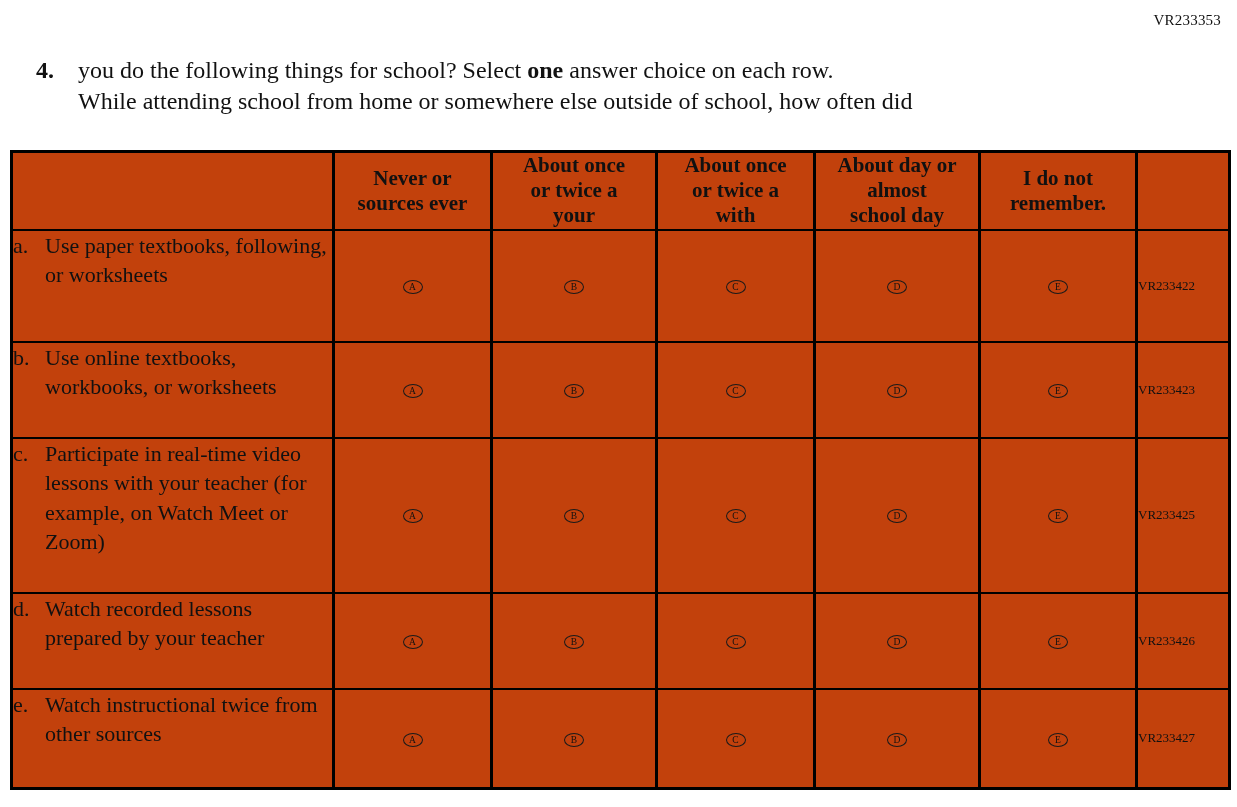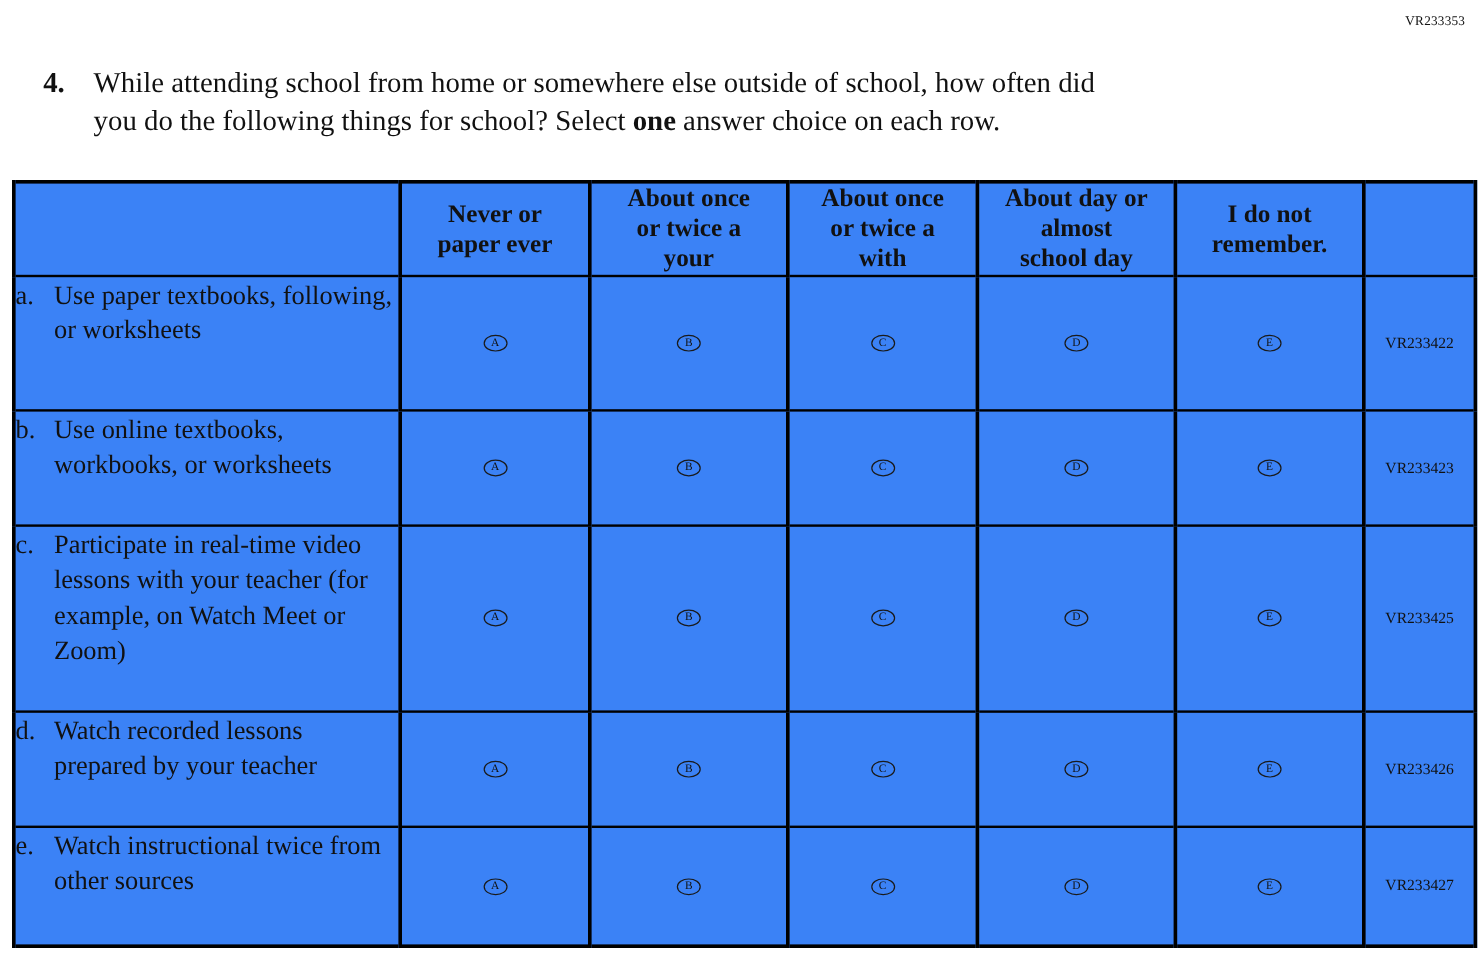--- a/index.html
+++ b/index.html
@@ -11,21 +11,21 @@
     height: 807px;
     font-family: "Liberation Serif", serif;
     color: #111111;
     position: relative;
     overflow: hidden;
   }
   .page-code-top {
     position: absolute;
     top: 12px;
     right: 16px;
-    font-size: 11px;
+    font-size: 15px;
     letter-spacing: 0.2px;
   }
   .question {
     position: absolute;
     top: 55px;
     left: 36px;
     display: flex;
     font-size: 24px;
     line-height: 31px;
   }
@@ -33,21 +33,21 @@
     font-weight: bold;
     flex: 0 0 42px;
   }
   .qtext b { font-weight: bold; }
   table.grid {
     position: absolute;
     top: 150px;
     left: 10px;
     border-collapse: collapse;
     table-layout: fixed;
-    background: #3b82f6;
+    background: #c2410c;
   }
   table.grid th, table.grid td {
     border: 2px solid #000000;
     border-left-width: 3px;
     border-right-width: 3px;
     padding: 0;
   }
   table.grid { border: 3px solid #000000; }
   thead th { border-bottom: 6px double #000000; }
   th.hdr {
@@ -77,61 +77,61 @@
     height: 14px;
     border: 1.3px solid #1a1a1a;
     border-radius: 50%;
     font-size: 9.5px;
     line-height: 13px;
     text-align: center;
     vertical-align: middle;
     cursor: pointer;
   }
   td.code-cell {
-    text-align: center;
+    text-align: left;
     vertical-align: middle;
     font-size: 13px;
     padding: 0 2px;
   }
   tr.r-hdr { height: 78px; }
   tr.r-a { height: 112px; }
   tr.r-b { height: 96px; }
   tr.r-c { height: 155px; }
   tr.r-d { height: 96px; }
   tr.r-e { height: 100px; }
 </style>
 </head>
 <body>
 
 <div class="page-code-top">VR233353</div>
 
 <div class="question">
   <div class="qnum">4.</div>
   <div class="qtext">
+    <div><span>you do the following things for school? Select </span><b>one</b><span> answer choice on each row.</span></div>
     <div>While attending school from home or somewhere else outside of school, how often did</div>
-    <div><span>you do the following things for school? Select </span><b>one</b><span> answer choice on each row.</span></div>
   </div>
 </div>
 
 <table class="grid">
   <colgroup>
     <col style="width:322px">
     <col style="width:158px">
     <col style="width:165px">
     <col style="width:158px">
     <col style="width:165px">
     <col style="width:157px">
     <col style="width:93px">
   </colgroup>
   <thead>
     <tr class="r-hdr">
       <th class="hdr"></th>
       <th class="hdr">
         <div>Never or</div>
-        <div>paper ever</div>
+        <div>sources ever</div>
       </th>
       <th class="hdr">
         <div>About once</div>
         <div>or twice a</div>
         <div>your</div>
       </th>
       <th class="hdr">
         <div>About once</div>
         <div>or twice a</div>
         <div>with</div>

